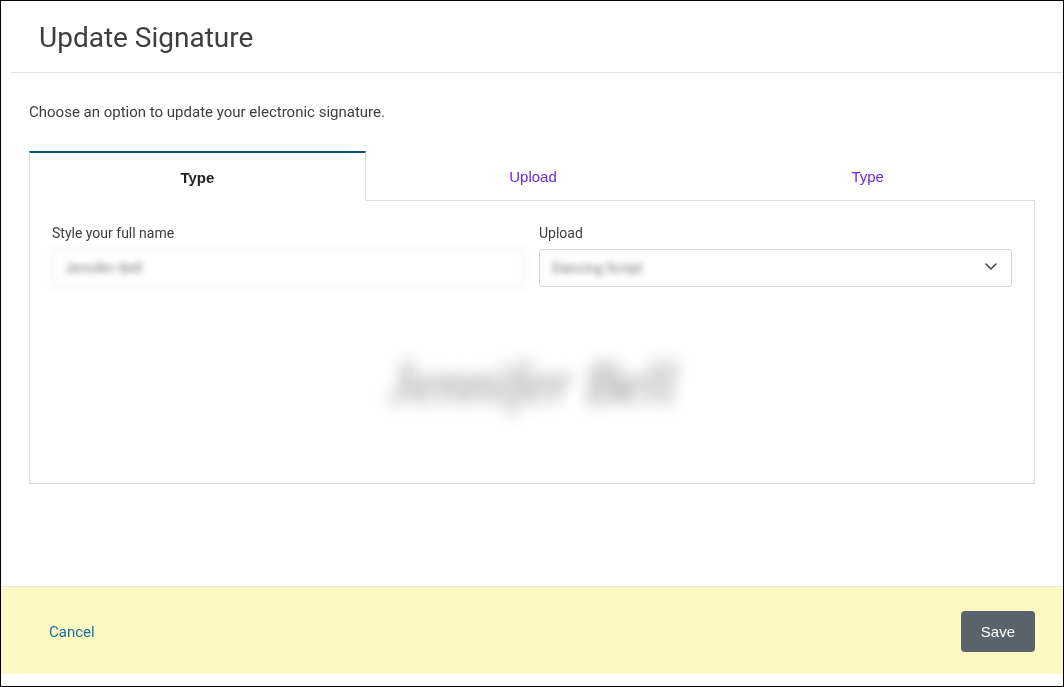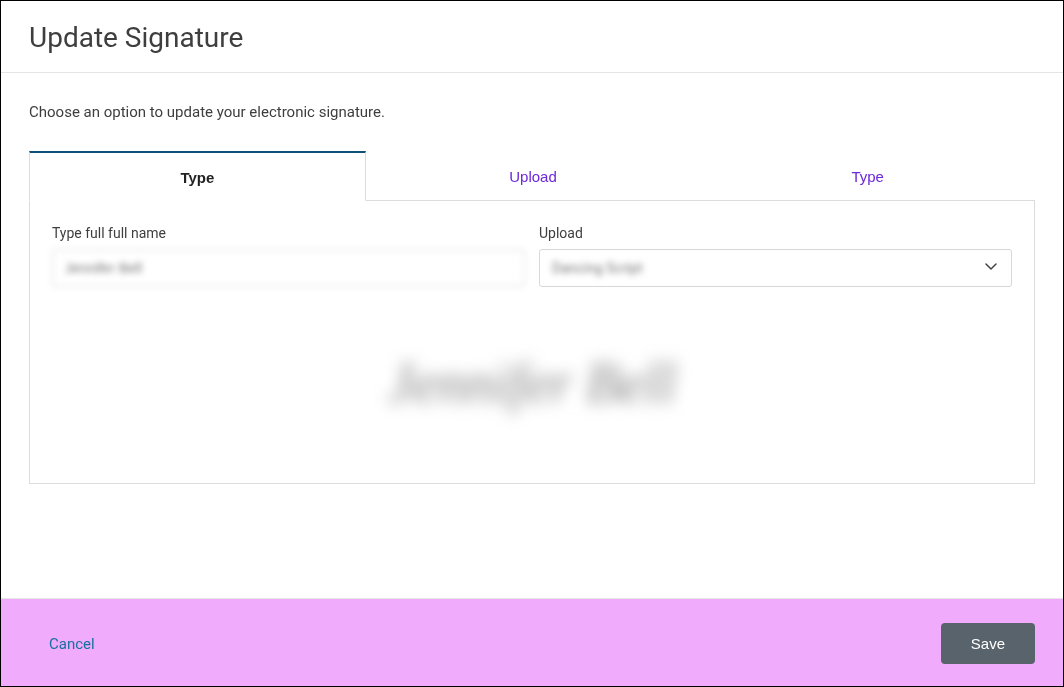--- a/index.html
+++ b/index.html
@@ -9,20 +9,21 @@
       color: #333;
       width: 1064px;
       height: 687px;
       border: 1px solid #000;
       position: relative;
       overflow: hidden;
     }
     .header {
       padding: 20px 28px 18px;
       border-bottom: 1px solid #e5e5e5;
+      margin-left: 10px;
     }
     .page-title {
       font-size: 28px;
       font-weight: 400;
       color: #3e3e3e;
     }
     .content {
       padding: 30px 28px 0;
     }
     .instruction {
@@ -121,40 +122,40 @@
       font-size: 56px;
       font-style: italic;
       color: #888;
       filter: blur(8px);
       white-space: nowrap;
     }
     .footer {
       position: absolute;
       left: 0;
       right: 0;
-      bottom: 0;
+      bottom: 12px;
       padding: 24px 28px 22px;
       border-top: 1px solid #e5e5e5;
       display: flex;
       align-items: center;
       justify-content: space-between;
-      background: #f0abfc;
+      background: #fef9c3;
     }
     .cancel-link {
       color: #1670a0;
       font-size: 15px;
       text-decoration: none;
       padding-left: 20px;
     }
     .save-btn {
       background: #58636b;
       color: #fff;
       border: none;
       border-radius: 4px;
-      padding: 12px 30px;
+      padding: 12px 20px;
       font-size: 15px;
       cursor: pointer;
     }
   </style>
 </head>
 <body>
 
 <div class="header">
   <h1 class="page-title">Update Signature</h1>
 </div>
@@ -164,21 +165,21 @@
 
   <div class="tabs">
     <button class="tab active">Type</button>
     <button class="tab">Upload</button>
     <button class="tab">Type</button>
   </div>
 
   <div class="tab-panel">
     <div class="fields-row">
       <div class="field">
-        <label class="field-label">Type full full name</label>
+        <label class="field-label">Style your full name</label>
         <input type="text" class="text-input blurred" value="Jennifer Bell" style="">
       </div>
       <div class="field">
         <label class="field-label">Upload</label>
         <div class="select-wrap">
           <span class="select-value">Dancing Script</span>
           <span class="chevron">
             <svg width="16" height="16" viewBox="0 0 16 16" fill="none">
               <path d="M3 6 L8 11 L13 6" stroke="#444" stroke-width="1.5" fill="none" stroke-linecap="round" stroke-linejoin="round"></path>
             </svg>

